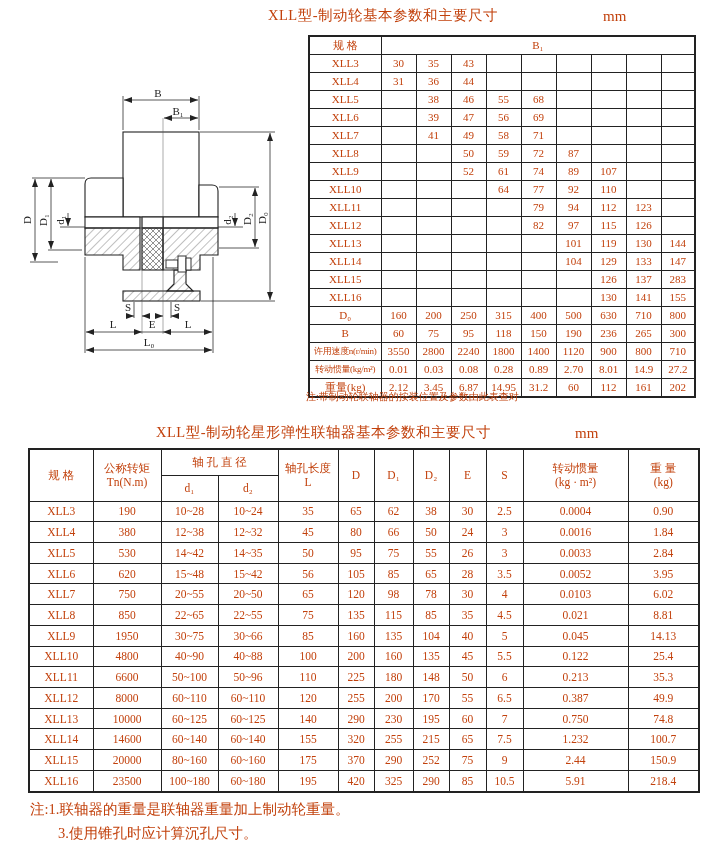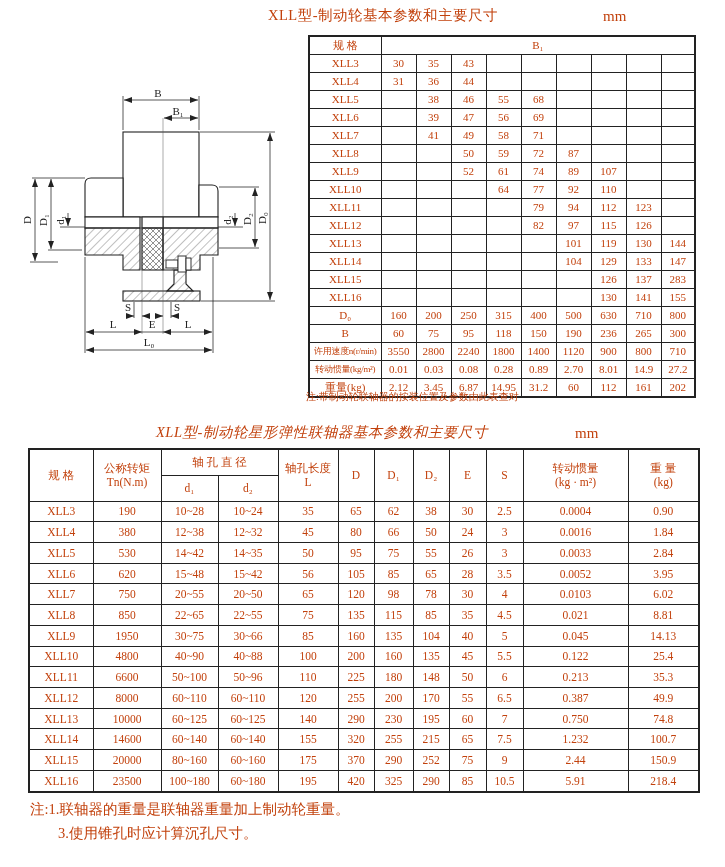--- a/index.html
+++ b/index.html
@@ -367,21 +367,21 @@
           <td>60</td>
           <td>112</td>
           <td>161</td>
           <td>202</td>
         </tr>
       </tbody>
   </table>
 
   <div class="abs note-right" style="left:306px;top:390px;">注:带制动轮联轴器的按装位置及参数由此表查对</div>
 
-  <div class="abs title" style="left:156px;top:423px;font-style:italic;">XLL型-制动轮星形弹性联轴器基本参数和主要尺寸</div>
+  <div class="abs title" style="left:156px;top:423px;">XLL型-制动轮星形弹性联轴器基本参数和主要尺寸</div>
   <div class="abs unit" style="left:575px;top:425px;">mm</div>
 
   <table class="doc-table" id="t2">
     <colgroup>
       <col style="width:64px">
         <col style="width:68px">
         <col style="width:57px">
       <col style="width:60px">
         <col style="width:60px">
         <col style="width:36px">

